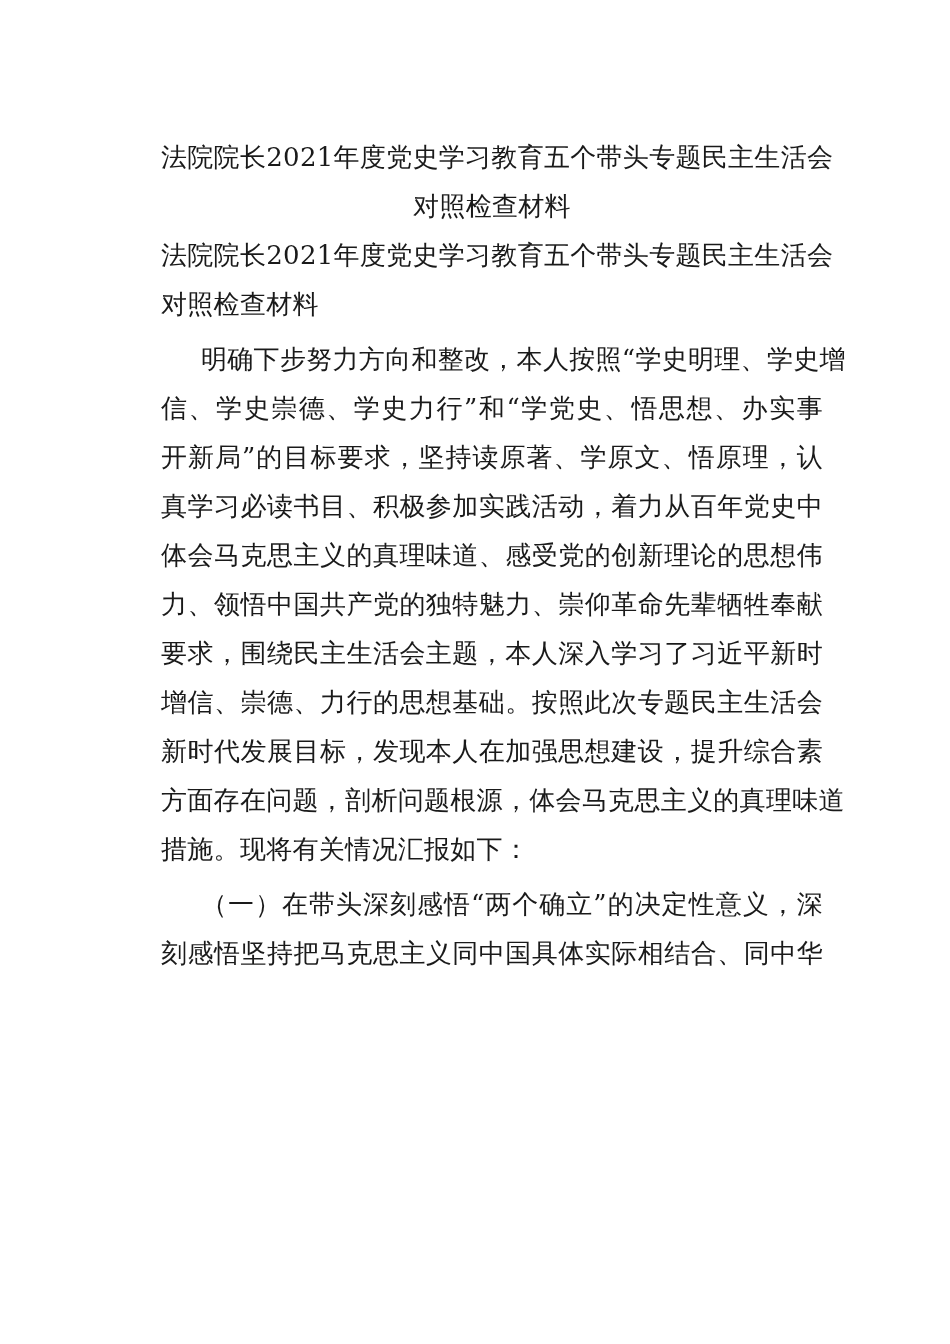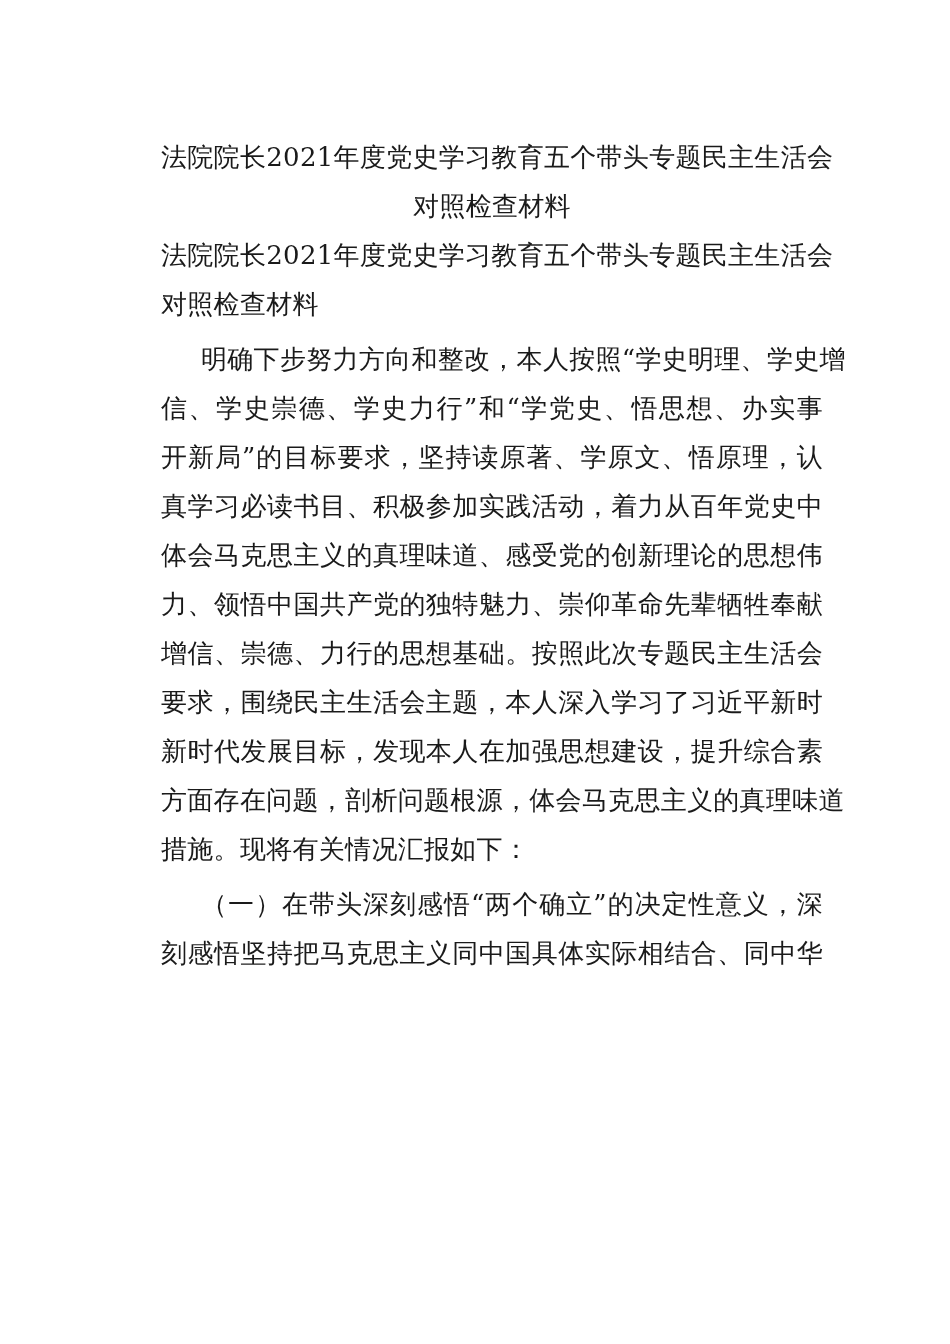--- a/index.html
+++ b/index.html
@@ -21,22 +21,22 @@
   <div class="line">对照检查材料</div>
 
   <div style="height:6px"></div>
 
   <div class="line justify indent">明确下步努力方向和整改，本人按照“学史明理、学史增</div>
   <div class="line justify">信、学史崇德、学史力行”和“学党史、悟思想、办实事</div>
   <div class="line justify">开新局”的目标要求，坚持读原著、学原文、悟原理，认</div>
   <div class="line justify">真学习必读书目、积极参加实践活动，着力从百年党史中</div>
   <div class="line justify">体会马克思主义的真理味道、感受党的创新理论的思想伟</div>
   <div class="line justify">力、领悟中国共产党的独特魅力、崇仰革命先辈牺牲奉献</div>
+  <div class="line justify">要求，围绕民主生活会主题，本人深入学习了习近平新时</div>
   <div class="line justify">增信、崇德、力行的思想基础。按照此次专题民主生活会</div>
-  <div class="line justify">要求，围绕民主生活会主题，本人深入学习了习近平新时</div>
   <div class="line justify">新时代发展目标，发现本人在加强思想建设，提升综合素</div>
   <div class="line justify">方面存在问题，剖析问题根源，体会马克思主义的真理味道</div>
   <div class="line">措施。现将有关情况汇报如下：</div>
 
 
   <div style="height:6px"></div>
 
   <div class="line justify indent">（一）在带头深刻感悟“两个确立”的决定性意义，深</div>
   <div class="line justify">刻感悟坚持把马克思主义同中国具体实际相结合、同中华</div>
 </div>

